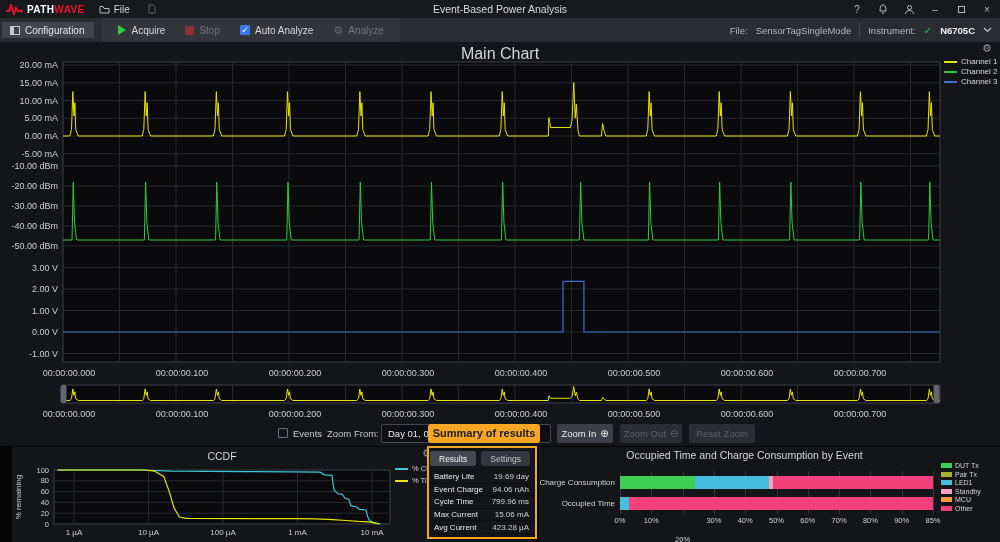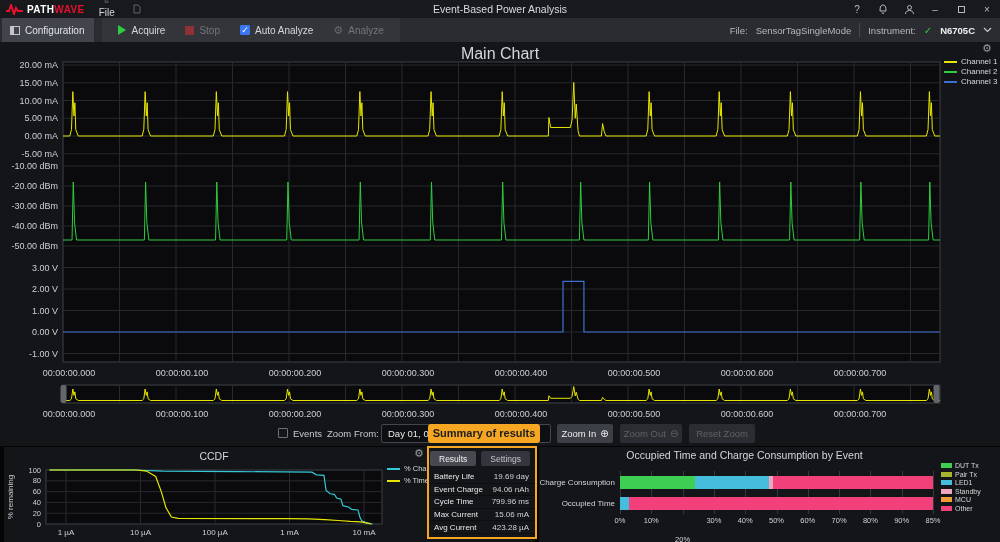--- a/index.html
+++ b/index.html
@@ -8,30 +8,30 @@
     position:relative; width:1000px; height:542px; overflow:hidden;
     background:#0a0a0b; font-family:"Liberation Sans","DejaVu Sans",sans-serif;
     color:#d5d7da; user-select:none;
   }
   
   .titlebar { position:absolute; top:0; left:0; width:1000px; height:18px;
     background:#17191d; display:flex; align-items:center; font-size:10px; }
   .tb-left { display:flex; align-items:center; gap:6px; padding-left:6px; z-index:2; }
   .logo { display:flex; align-items:center; gap:4px; font-weight:bold; font-size:10px; letter-spacing:.4px; }
   .logo b { color:#ffffff; } .logo i { color:#e8112d; font-style:normal; }
-  .menu-item { display:flex; align-items:center; gap:4px; padding:0 8px; height:18px; cursor:default;flex-direction:column; }
+  .menu-item { display:flex; align-items:center; gap:4px; padding:0 8px; height:18px; cursor:default; }
   .doc-icon { opacity:.45; margin-left:4px; display:flex; align-items:center; }
   .tb-title { position:absolute; left:0; right:0; text-align:center; font-size:10.5px; color:#d9dbde; pointer-events:none; }
   .tb-right { margin-left:auto; display:flex; align-items:center; gap:0; z-index:2; }
   .tb-btn { width:26px; height:18px; display:flex; align-items:center; justify-content:center; color:#b6b9bd; font-size:10px; }
   .restore-box { display:block; width:7px; height:7px; border:1px solid #b6b9bd; }
   
   .toolbar { position:absolute; top:18px; left:0; width:1000px; height:24px;
     background:#2a2c31; display:flex; align-items:center; font-size:10px; }
-  .cfg-btn { display:flex; align-items:center; gap:5px; background:#41444a; height:24px; padding:0 10px 0 8px; margin-left:2px; color:#e2e4e6; }
+  .cfg-btn { display:flex; align-items:center; gap:5px; background:#41444a; height:16px; padding:0 10px 0 8px; margin-left:2px; color:#e2e4e6; }
   .cfg-icon { width:10px; height:9px; border:1px solid #c4c6c9; position:relative; }
   .cfg-icon::before { content:""; position:absolute; left:0; top:0; width:3px; height:7px; background:#c4c6c9; }
   .tool-group { display:flex; align-items:center; height:24px; background:#33353a; margin-left:8px; padding:0 6px; }
   .tool-item { display:flex; align-items:center; gap:5px; padding:0 10px; height:24px; }
   .tool-item.disabled { color:#73767b; }
   .play-icon { width:0; height:0; border-left:8px solid #2ecc40; border-top:5px solid transparent; border-bottom:5px solid transparent; }
   .stop-icon { width:9px; height:9px; background:#8d3038; }
   .cb { width:10px; height:10px; border:1px solid #6d7075; border-radius:1px; display:inline-flex; align-items:center; justify-content:center; font-size:9px; background:transparent; }
   .cb.checked { background:#3876f2; border-color:#3876f2; color:#fff; }
   .gear { color:#9a9da2; font-size:11px; line-height:1; }
@@ -59,21 +59,21 @@
   .ctl-btn { height:19px; top:3px; border-radius:2px; display:flex; align-items:center; justify-content:center; gap:4px; font-size:9.5px; }
   .ctl-btn .ico { font-size:10px; }
   .btn-on { background:#3c3f45; color:#eceded; }
   .btn-off { background:#2b2d32; color:#5e6166; }
   .zoom-in-btn { left:557px; width:56px; }
   .zoom-out-btn { left:620px; width:62px; }
   .reset-zoom-btn { left:689px; width:66px; }
   
   .bottom-row { position:absolute; top:446px; left:0; width:1000px; height:96px; background:#050506; }
   .panel { position:absolute; top:1px; height:95px; background:#141519; }
-  .ccdf-panel { left:4px; width:510px; }
+  .ccdf-panel { left:12px; width:510px; }
   .ccdf-gear { position:absolute; top:1px; left:410px; }
   #ccdf-legend { position:absolute; left:383px; top:17px; display:flex; flex-direction:column; gap:3px; }
   .results-panel { left:428px; width:107px; }
   #results-tabs { position:absolute; top:4px; left:2px; display:flex; gap:5px; }
   .tab { height:15px; padding:0 9px; display:flex; align-items:center; font-size:8.5px; border-radius:2px; background:#33363c; color:#c3c5c8;text-align:right; }
   .tab.active { background:#46494f; color:#f0f1f2; }
   #results-rows { position:absolute; top:24px; left:0; width:107px; }
   .r-row { display:flex; justify-content:space-between; align-items:center; height:12.6px; padding:0 6px 0 6px; font-size:8px; border-bottom:1px solid #0d0e10; }
   .r-label { color:#e8e9eb; }
   .r-value { color:#cfd1d4; }

